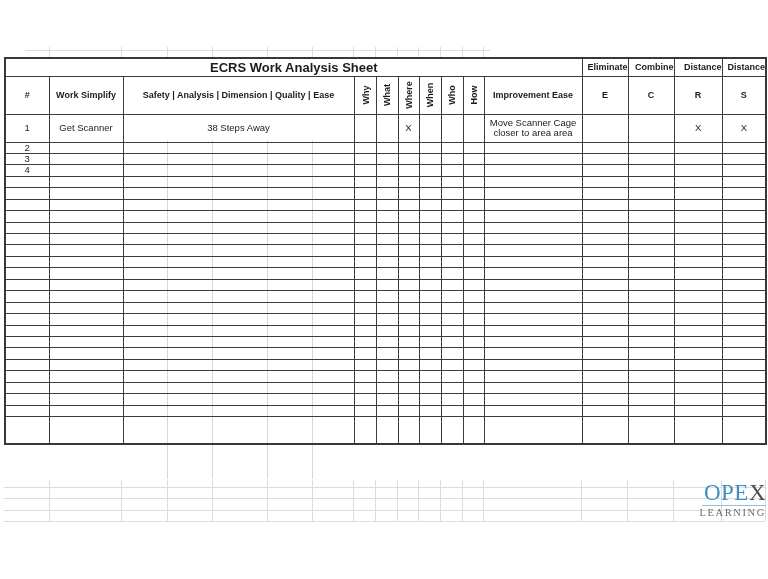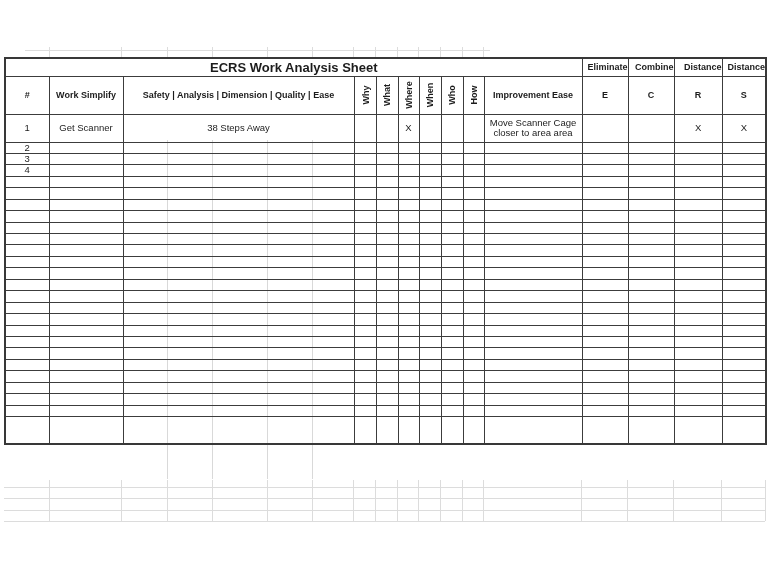--- a/index.html
+++ b/index.html
@@ -573,14 +573,19 @@
           <td class="c-how"></td>
           <td class="c-idea"><span></span></td>
           <td class="c-e"></td>
           <td class="c-c"></td>
           <td class="c-r"></td>
           <td class="c-s"></td>
         </tr>
       </tbody>
   </table>
 
+  <div class="logo">
+    <div class="logo-top"><span id="logo-ope" style="color: rgb(62, 142, 196);">OPE</span><span id="logo-x" style="color: rgb(77, 81, 86);">X</span></div>
+    <div class="logo-line" id="logo-line" style="background: rgb(143, 192, 222);"></div>
+    <div class="logo-sub" id="logo-sub" style="color: rgb(107, 111, 114);">LEARNING</div>
+  </div>
 
 </div>
 
 </body></html>

